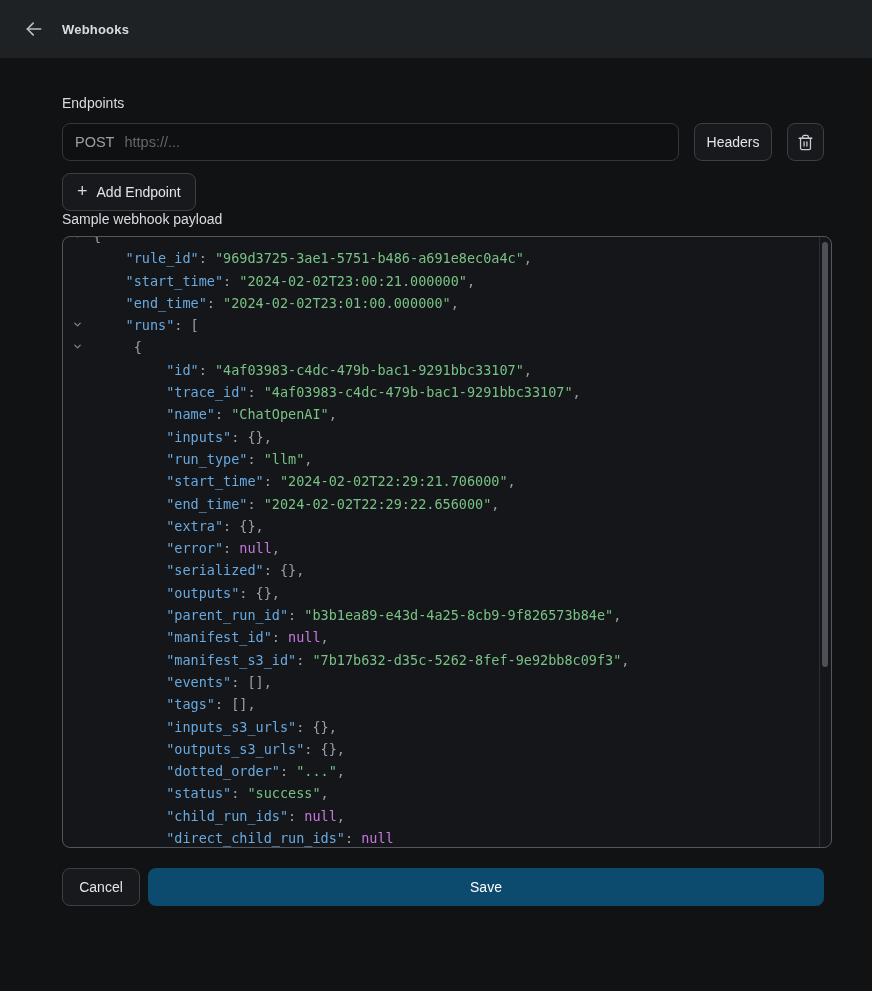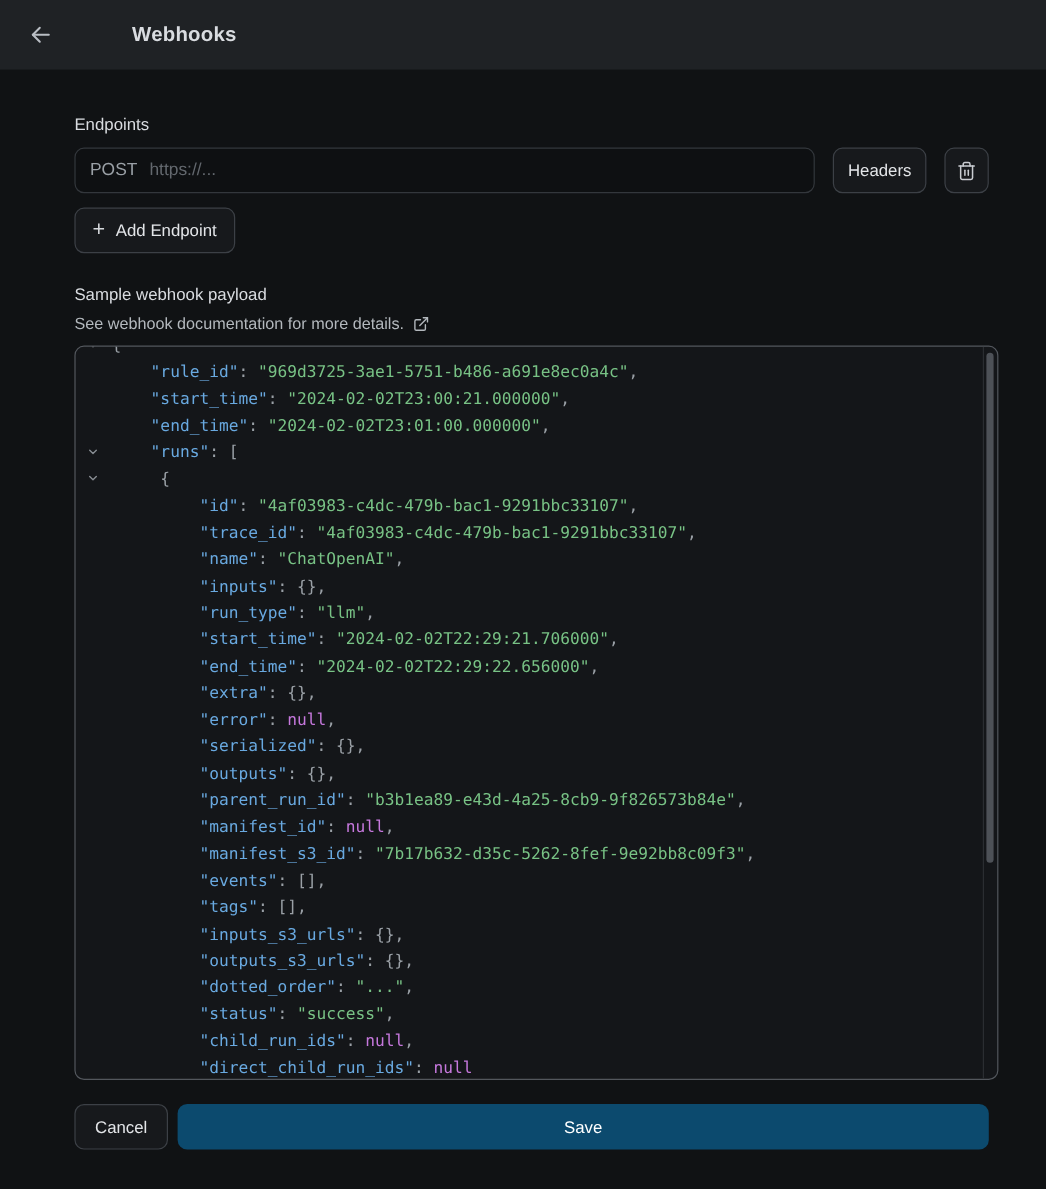--- a/index.html
+++ b/index.html
@@ -16,21 +16,21 @@
     background: #1f2225;
     display: flex;
     align-items: center;
     padding: 0 24px;
     gap: 18px;
   }
   .back-btn {
     background: none; border: none; cursor: pointer;
     color: #b9bec4; display: flex; align-items: center;
   }
-  .header-title { font-size: 17px; font-weight: 700; color: #d9dce0; letter-spacing: .2px; margin-left: 48px; }
+  .header-title { font-size: 13px; font-weight: 700; color: #d9dce0; letter-spacing: .2px; }
 
   
   .content { padding: 37px 48px 0 62px; }
   .section-label { font-size: 14px; color: #d9dce0; }
 
   .endpoint-row { display: flex; gap: 15px; margin-top: 12px; align-items: center; }
   .url-input {
     width: 634px; height: 38px;
     background: #0e1012;
     border: 1px solid #33373c;
@@ -54,21 +54,21 @@
     font-size: 14px;
     font-family: "Liberation Sans", sans-serif;
     display: inline-flex; align-items: center; justify-content: center;
     cursor: pointer;
   }
   .headers-btn { width: 80px; }
   .icon-btn { width: 38px; color: #c9ccd1; }
   .add-btn { margin-top: 12px; padding: 0 14px; gap: 9px; }
   .plus-glyph { font-size: 18px; font-weight: 400; color: #d5d8dc; line-height: 1; margin-top: -2px; }
 
-  .payload-label { margin-top: 26px; }
+  .payload-label { }
   .doc-link {
     margin-top: 9px;
     display: inline-flex; align-items: center; gap: 7px;
     font-size: 13.5px; color: #b3b8bd;
     text-decoration: none; cursor: pointer;
   }
 
   
   .code-area {
     margin-top: 9px;
@@ -149,28 +149,20 @@
     </button>
   </div>
 
   <button class="btn add-btn">
     <span class="plus-glyph">+</span>
     <span>Add Endpoint</span>
   </button>
 
   <div class="section-label payload-label">Sample webhook payload</div>
 
-  <a class="doc-link">
-    <span>See webhook documentation for more details.</span>
-    <svg width="14" height="14" viewBox="0 0 24 24" fill="none" stroke="currentColor" stroke-width="2" stroke-linecap="round" stroke-linejoin="round">
-        <path d="M18 13v6a2 2 0 0 1-2 2H5a2 2 0 0 1-2-2V8a2 2 0 0 1 2-2h6"></path>
-        <polyline points="15 3 21 3 21 9"></polyline>
-        <line x1="10" y1="14" x2="21" y2="3"></line>
-      </svg>
-  </a>
 
   <div class="code-area">
     <div class="code-content">
         <div class="code-line"><span class="gutter"><svg class="fold-icon" width="11" height="11" viewBox="0 0 24 24" fill="none" stroke="currentColor" stroke-width="2.5" stroke-linecap="round" stroke-linejoin="round">
               <polyline points="6 9 12 15 18 9"></polyline>
             </svg></span><span class="code-text"><span style="color: rgb(154, 160, 166);">{</span></span></div>
         <div class="code-line"><span class="gutter"></span><span class="code-text">    <span style="color: rgb(105, 169, 224);">"rule_id"</span><span style="color: rgb(154, 160, 166);">: </span><span style="color: rgb(120, 194, 133);">"969d3725-3ae1-5751-b486-a691e8ec0a4c"</span><span style="color: rgb(154, 160, 166);">,</span></span></div>
         <div class="code-line"><span class="gutter"></span><span class="code-text">    <span style="color: rgb(105, 169, 224);">"start_time"</span><span style="color: rgb(154, 160, 166);">: </span><span style="color: rgb(120, 194, 133);">"2024-02-02T23:00:21.000000"</span><span style="color: rgb(154, 160, 166);">,</span></span></div>
         <div class="code-line"><span class="gutter"></span><span class="code-text">    <span style="color: rgb(105, 169, 224);">"end_time"</span><span style="color: rgb(154, 160, 166);">: </span><span style="color: rgb(120, 194, 133);">"2024-02-02T23:01:00.000000"</span><span style="color: rgb(154, 160, 166);">,</span></span></div>
         <div class="code-line"><span class="gutter"><svg class="fold-icon" width="11" height="11" viewBox="0 0 24 24" fill="none" stroke="currentColor" stroke-width="2.5" stroke-linecap="round" stroke-linejoin="round">

